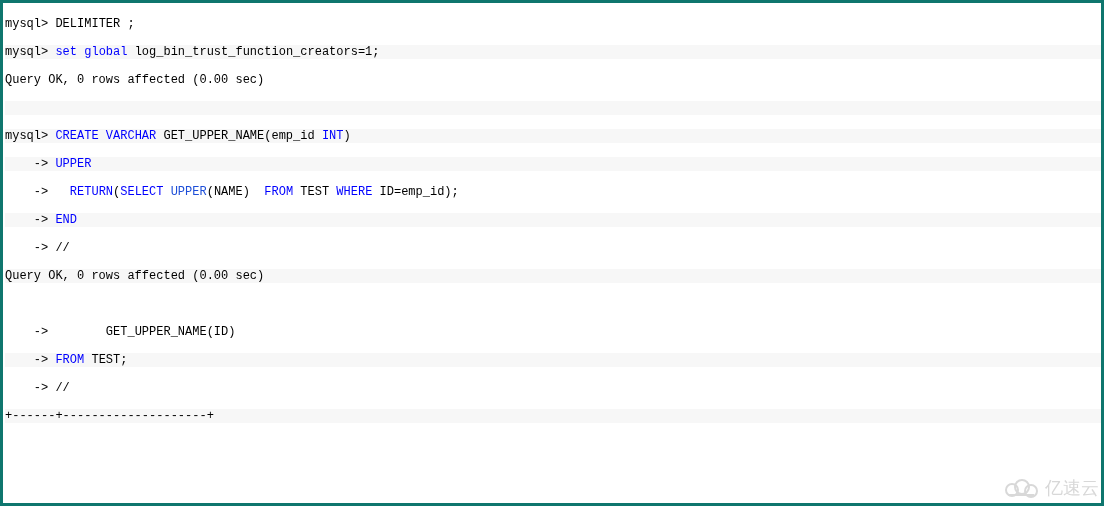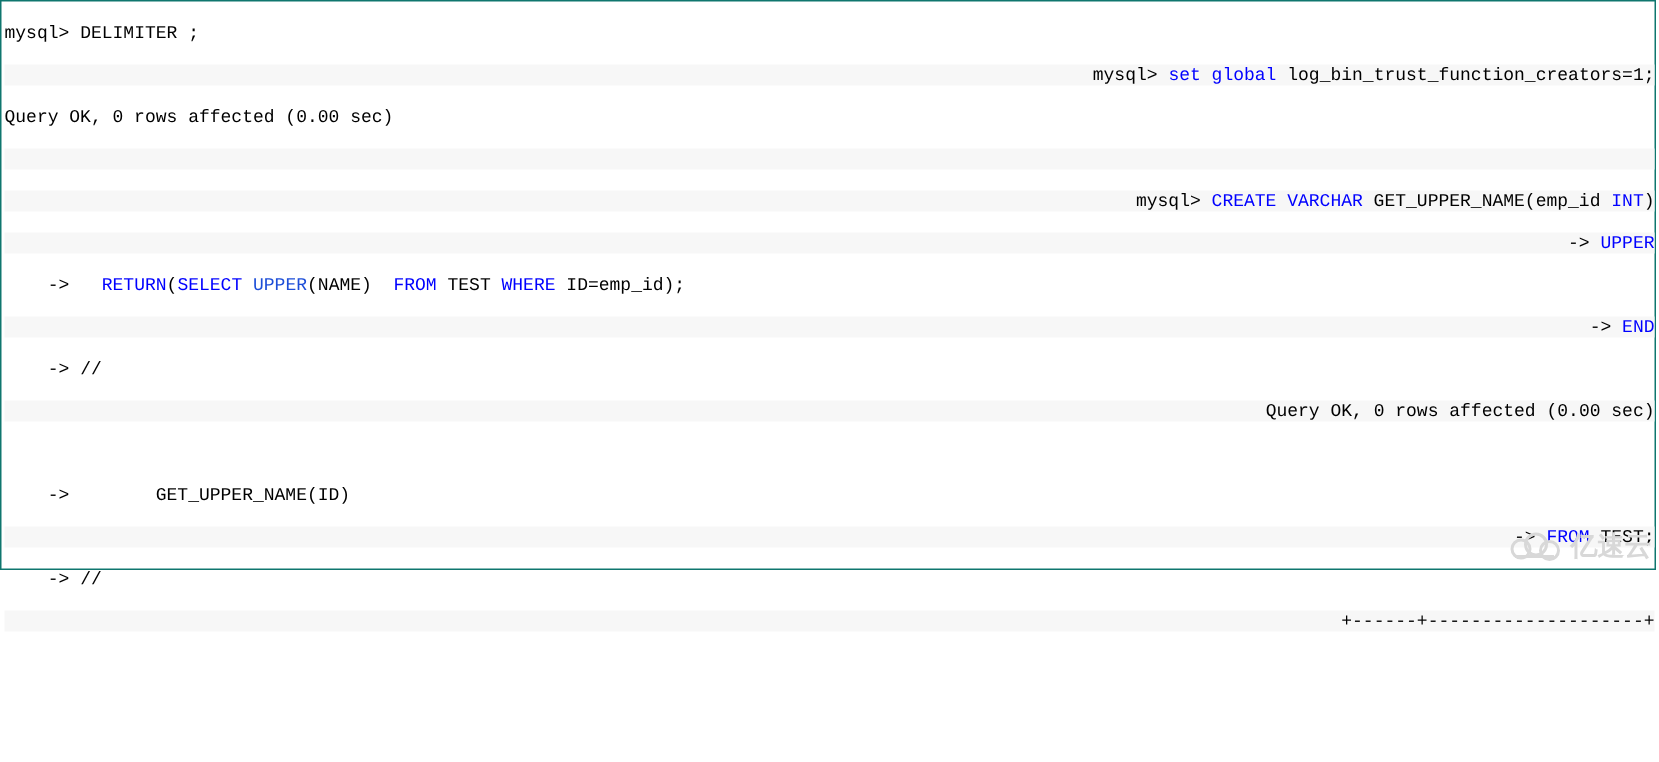--- a/index.html
+++ b/index.html
@@ -9,47 +9,46 @@
     height: 508px;
     overflow: hidden;
     background: #ffffff;
   }
   .terminal {
     font-family: "Courier New", Courier, monospace;
     font-size: 12px;
     line-height: 14px;
     white-space: pre;
     color: #000000;
-    border: 1px solid #0f766e;
+    border: 3px solid #0f766e;
     width: 1104px;
-    height: 380px;
+    height: 506px;
     box-sizing: border-box;
     padding-left: 2px;
     position: relative;
   }
   .row {
     height: 14px;
   }
   .row.stripe {
     background: #f7f7f7;
-    text-align: right;
   }
   .kw   { color: #0000ff; }  
   .fn   { color: #1d4ed8; }  
   .watermark {
     position: absolute;
     right: 2px;
     bottom: 4px;
     display: flex;
     align-items: center;
     gap: 6px;
     color: #d8d8d8;
     font-family: sans-serif;
     font-size: 18px;
-    font-weight: bold;
+    font-weight: normal;
     pointer-events: none;
   }
   .watermark svg { display:block; }
 </style>
 </head>
 <body>
 
 <div class="terminal">
 <div class="row"><span>mysql&gt;</span><span> DELIMITER ;</span></div>
 <div class="row stripe"><span>mysql&gt;</span><span class="kw"> set</span><span class="kw"> global</span><span> log_bin_trust_function_creators=1;</span></div>

